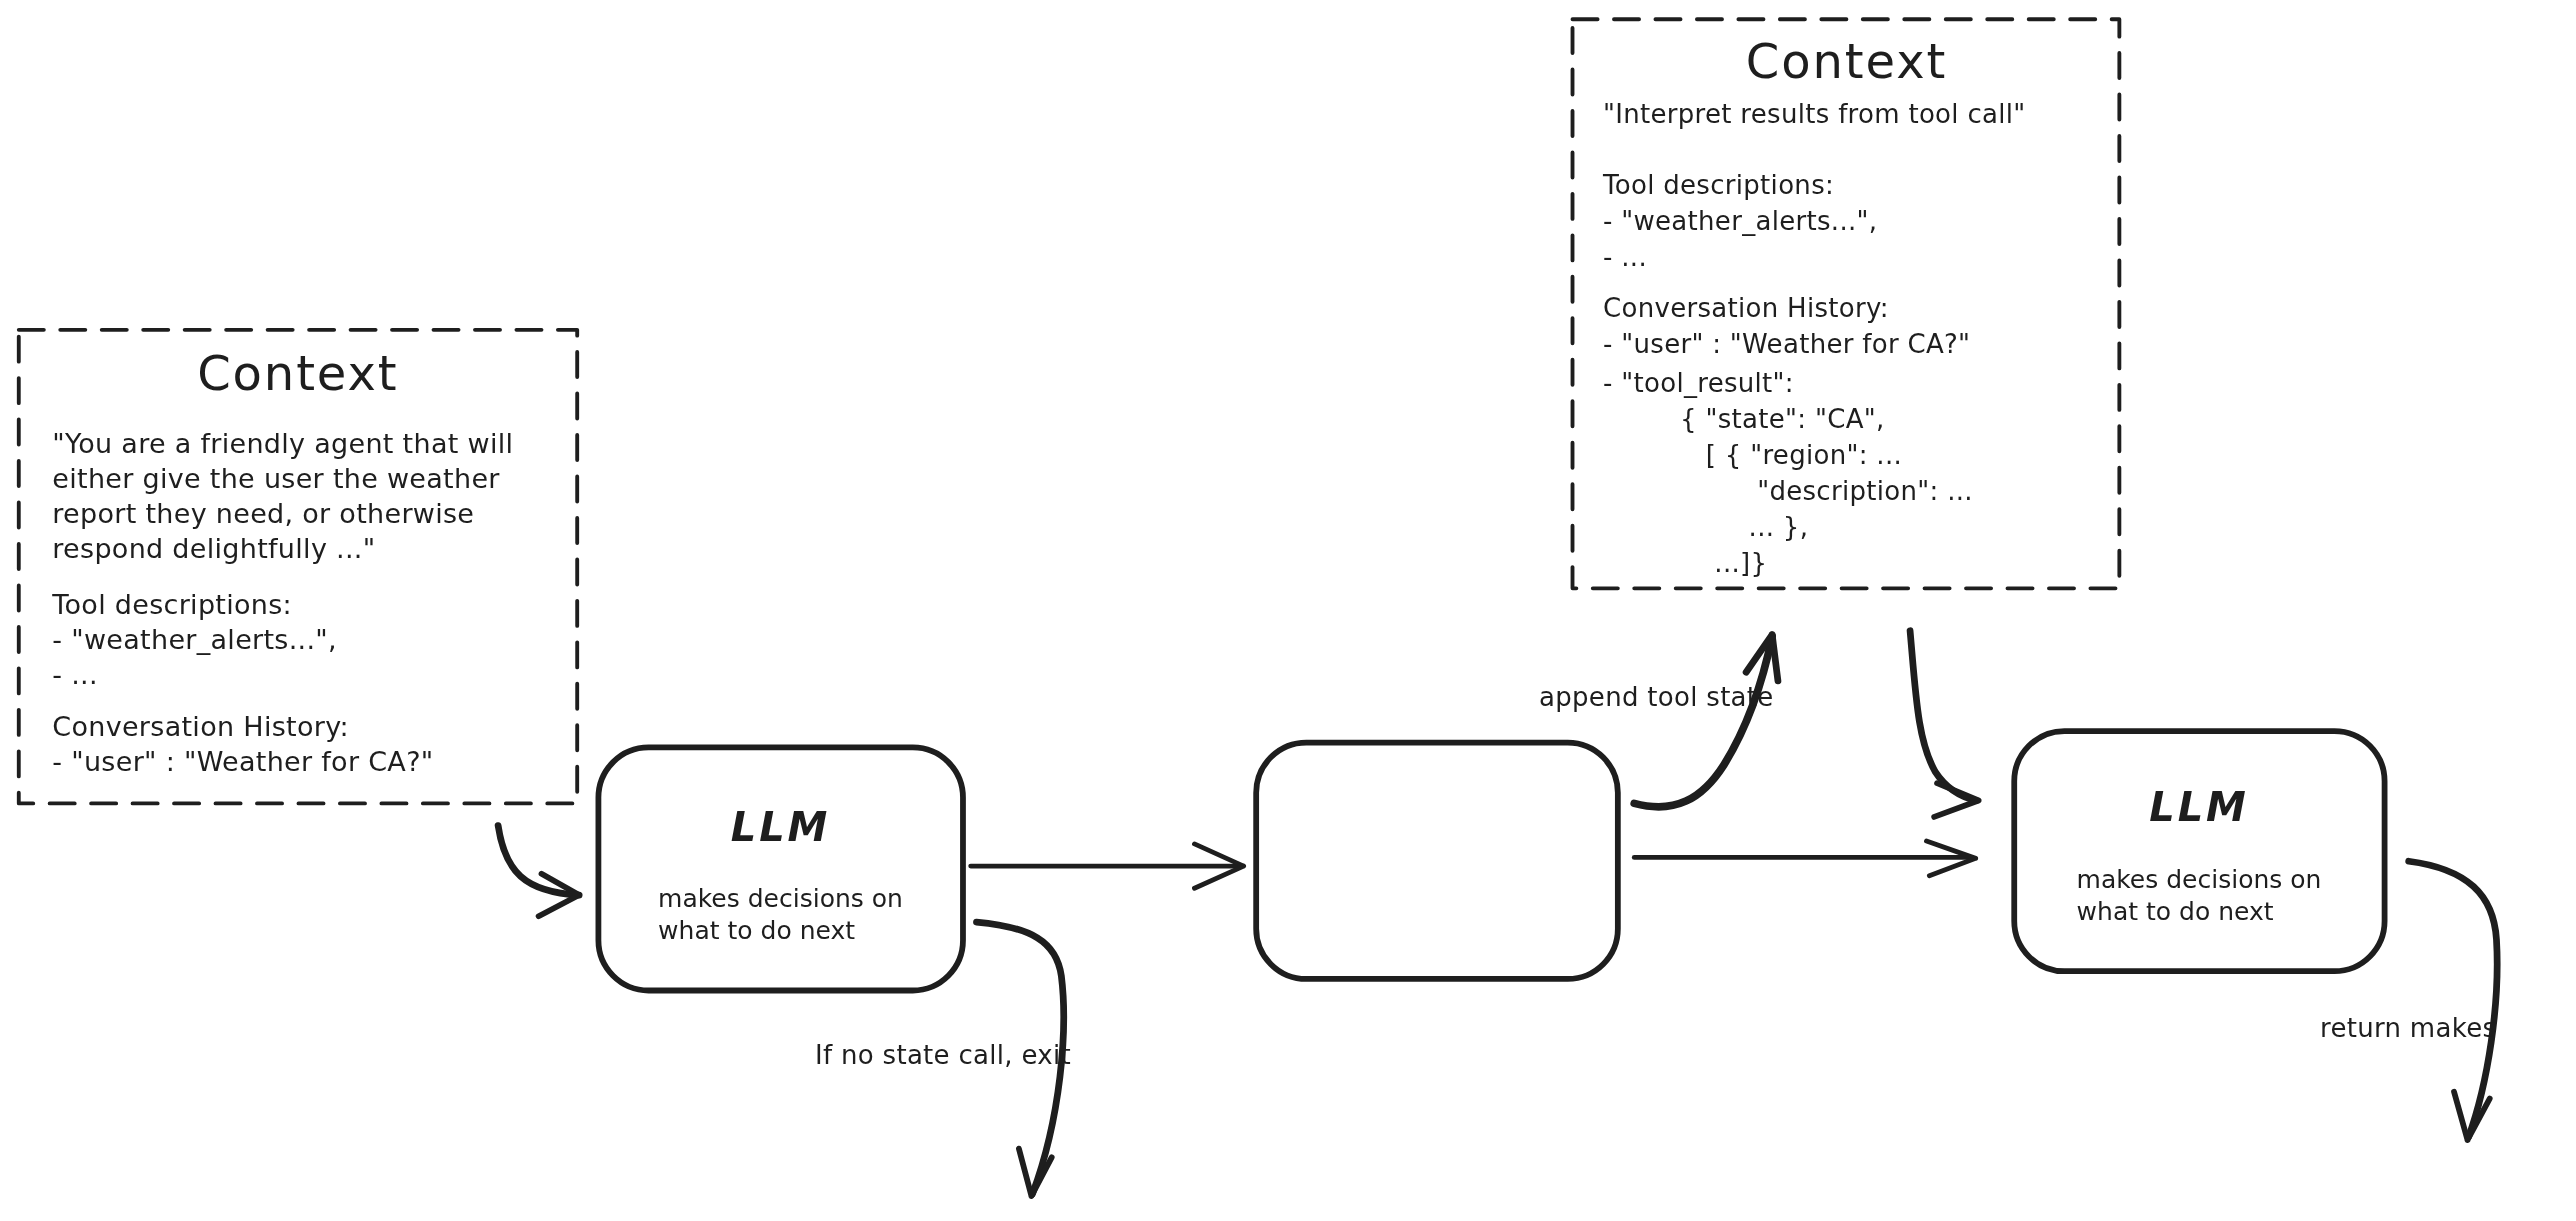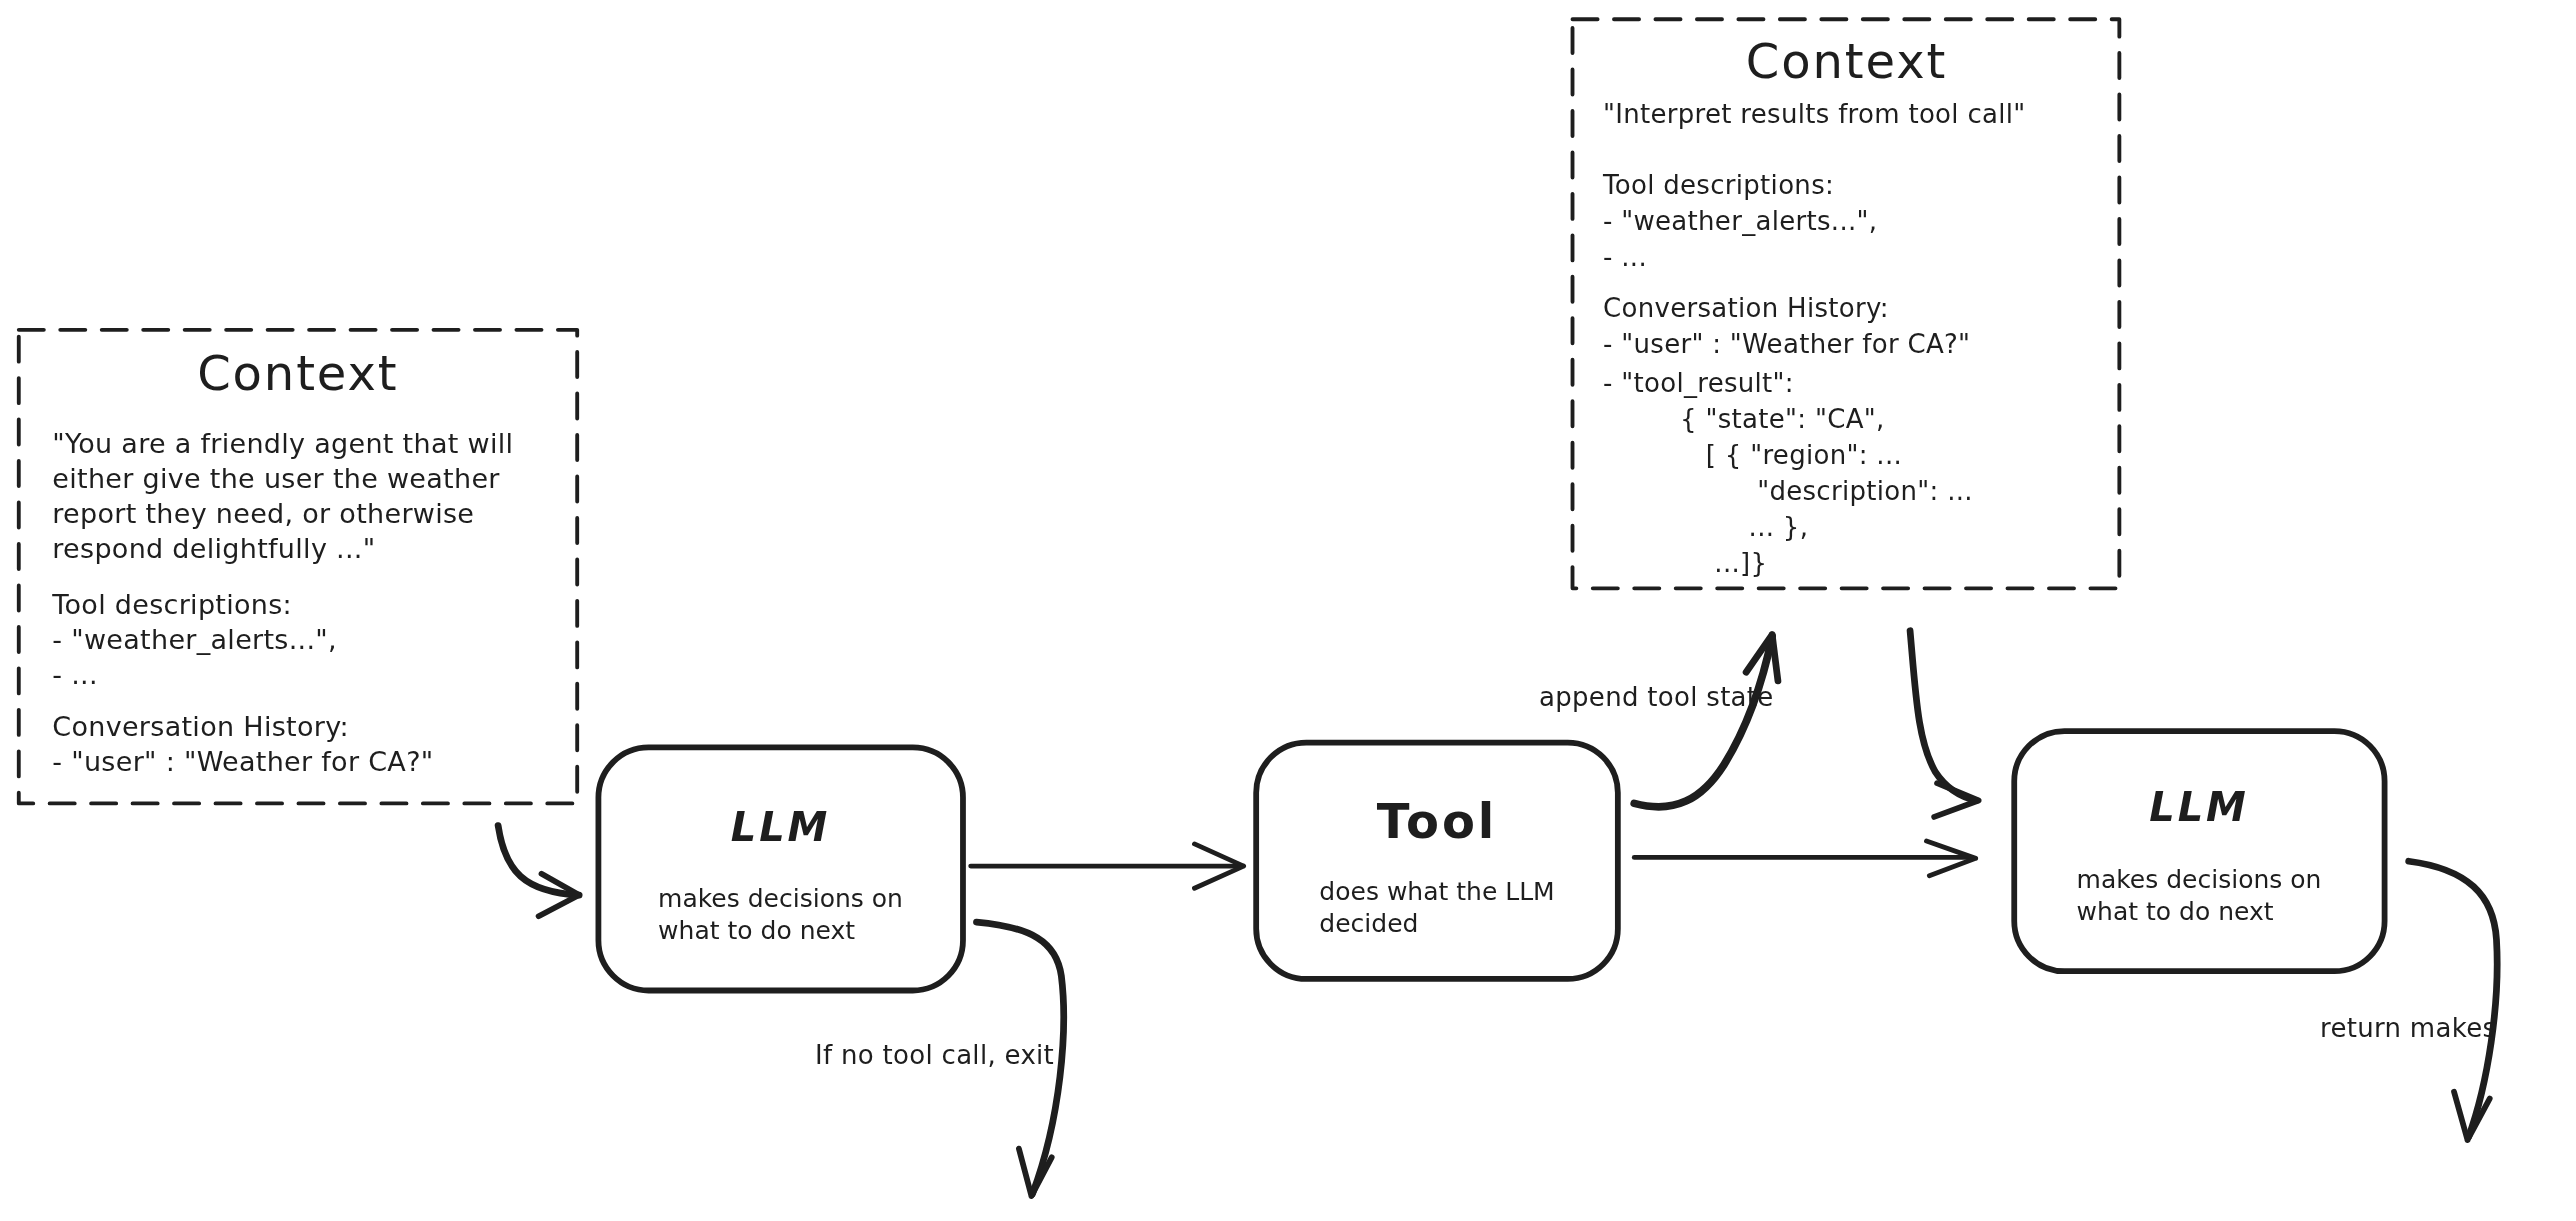--- a/index.html
+++ b/index.html
@@ -123,34 +123,27 @@
   </div>
 
   <div class="abs" style="left:598px; top:748px; width:365px; height:243px;">
     <div class="abs node-title-llm" style="left:0; top:56px; width:365px;">LLM</div>
     <div class="abs node-sub" style="left:0; top:135px; width:365px;">
       <span>makes decisions on
 what to do next</span>
     </div>
   </div>
 
-  <div class="abs" style="left:1256px; top:743px; width:362px; height:236px;">
-    <div class="abs node-title-tool" style="left:0; top:50px; width:362px;">Tool</div>
-    <div class="abs node-sub" style="left:0; top:133px; width:362px;">
-      <span>does what the LLM
-decided</span>
-    </div>
-  </div>
 
   <div class="abs" style="left:2014px; top:731px; width:370px; height:240px;">
     <div class="abs node-title-llm" style="left:0; top:53px; width:370px;">LLM</div>
     <div class="abs node-sub" style="left:0; top:133px; width:370px;">
       <span>makes decisions on
 what to do next</span>
     </div>
   </div>
 
   <div class="abs edge-label" style="left:1539px; top:682px;">append tool state</div>
-  <div class="abs edge-label" style="left:815px; top:1040px;">If no tool call, exit</div>
+  <div class="abs edge-label" style="left:815px; top:1040px;">If no state call, exit</div>
   <div class="abs edge-label" style="left:2320px; top:1013px;">return makes</div>
 
 </div>
 
 
 </body></html>

